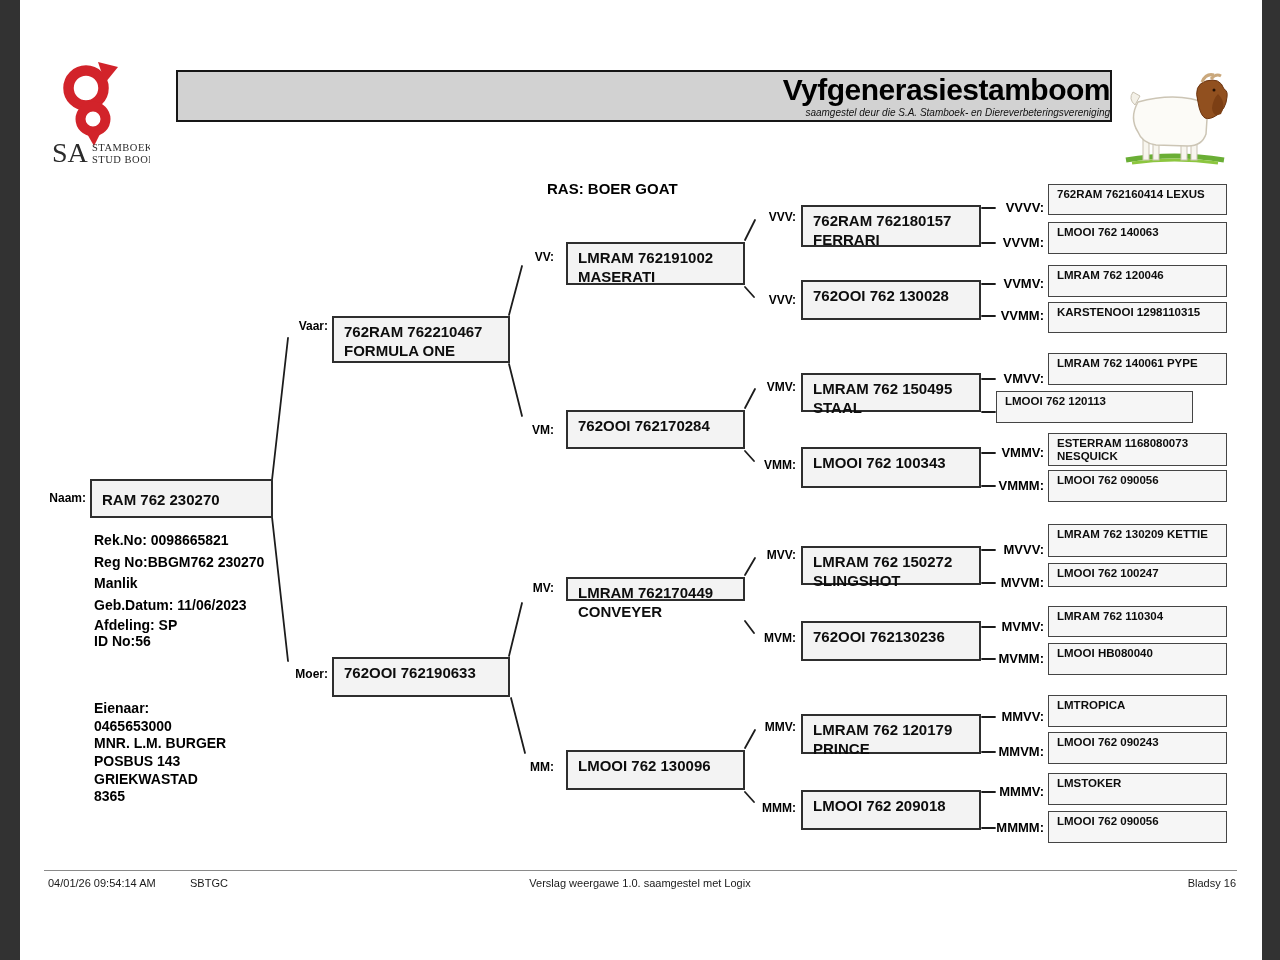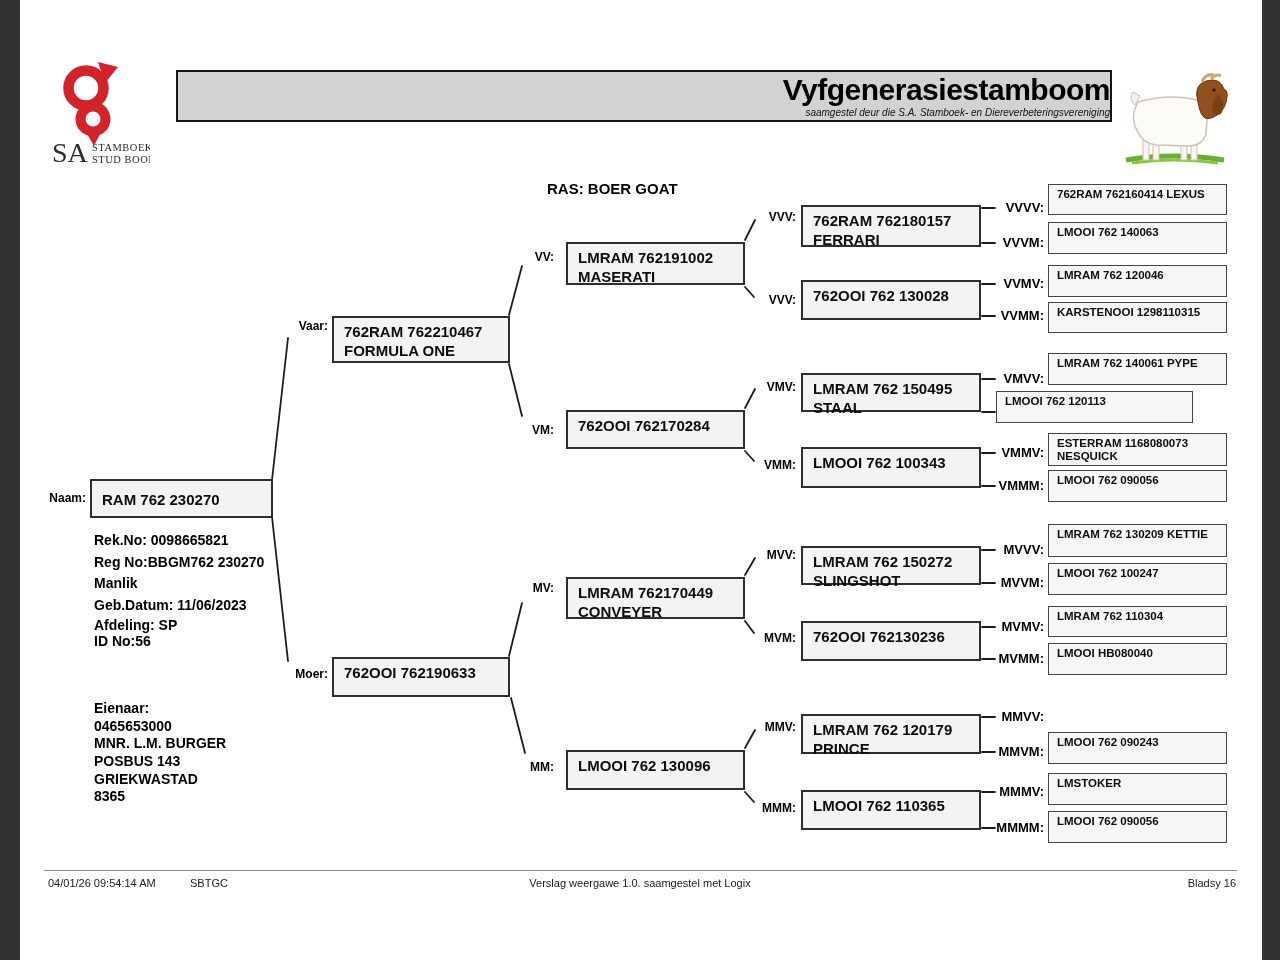--- a/index.html
+++ b/index.html
@@ -132,21 +132,21 @@
   <div class="lbl" style="left:454px;top:248px">VV:</div>
   <div class="box" style="left:566px;top:242px;width:179px;height:43px">
     <div>LMRAM 762191002</div>
     <div>MASERATI</div>
   </div>
   <div class="lbl" style="left:454px;top:421px">VM:</div>
   <div class="box" style="left:566px;top:410px;width:179px;height:39px">
     <div>762OOI 762170284</div>
   </div>
   <div class="lbl" style="left:454px;top:579px">MV:</div>
-  <div class="box" style="left:566px;top:577px;width:179px;height:42px">
+  <div class="box" style="left:566px;top:577px;width:179px;height:24px">
     <div>LMRAM 762170449</div>
     <div>CONVEYER</div>
   </div>
   <div class="lbl" style="left:454px;top:758px">MM:</div>
   <div class="box" style="left:566px;top:750px;width:179px;height:40px">
     <div>LMOOI 762 130096</div>
   </div>
 
   <div class="lbl" style="left:696px;top:208px">VVV:</div>
   <div class="box" style="left:801px;top:205px;width:180px;height:42px">
@@ -175,21 +175,21 @@
   <div class="box" style="left:801px;top:621px;width:180px;height:40px">
     <div>762OOI 762130236</div>
   </div>
   <div class="lbl" style="left:696px;top:718px">MMV:</div>
   <div class="box" style="left:801px;top:714px;width:180px;height:40px">
     <div>LMRAM 762 120179</div>
     <div>PRINCE</div>
   </div>
   <div class="lbl" style="left:696px;top:799px">MMM:</div>
   <div class="box" style="left:801px;top:790px;width:180px;height:40px">
-    <div>LMOOI 762 110365</div>
+    <div>LMOOI 762 209018</div>
   </div>
 
   <div class="lbl g5" style="left:944px;top:199px">VVVV:</div>
   <div class="box g5" style="left:1048px;top:184px;width:179px;height:31px">
     <div>762RAM 762160414 LEXUS</div>
   </div>
   <div class="lbl g5" style="left:944px;top:234px">VVVM:</div>
   <div class="box g5" style="left:1048px;top:222px;width:179px;height:32px">
     <div>LMOOI 762 140063</div>
   </div>
@@ -216,32 +216,35 @@
   </div>
   <div class="lbl g5" style="left:944px;top:477px">VMMM:</div>
   <div class="box g5" style="left:1048px;top:470px;width:179px;height:32px">
     <div>LMOOI 762 090056</div>
   </div>
   <div class="lbl g5" style="left:944px;top:541px">MVVV:</div>
   <div class="box g5" style="left:1048px;top:524px;width:179px;height:33px">
     <div>LMRAM 762 130209 KETTIE</div>
   </div>
   <div class="lbl g5" style="left:944px;top:574px">MVVM:</div>
-  <div class="box g5" style="left:1048px;top:563px;width:179px;height:32px">
+  <div class="box g5" style="left:1048px;top:563px;width:179px;height:24px">
     <div>LMOOI 762 100247</div>
   </div>
   <div class="lbl g5" style="left:944px;top:618px">MVMV:</div>
   <div class="box g5" style="left:1048px;top:606px;width:179px;height:31px">
     <div>LMRAM 762 110304</div>
   </div>
   <div class="lbl g5" style="left:944px;top:650px">MVMM:</div>
   <div class="box g5" style="left:1048px;top:643px;width:179px;height:32px">
     <div>LMOOI HB080040</div>
   </div>
   <div class="lbl g5" style="left:944px;top:708px">MMVV:</div>
+  <div class="box g5" style="left:1048px;top:695px;width:179px;height:32px">
+    <div>LMTROPICA</div>
+  </div>
   <div class="lbl g5" style="left:944px;top:743px">MMVM:</div>
   <div class="box g5" style="left:1048px;top:732px;width:179px;height:32px">
     <div>LMOOI 762 090243</div>
   </div>
   <div class="lbl g5" style="left:944px;top:783px">MMMV:</div>
   <div class="box g5" style="left:1048px;top:773px;width:179px;height:32px">
     <div>LMSTOKER</div>
   </div>
   <div class="lbl g5" style="left:944px;top:819px">MMMM:</div>
   <div class="box g5" style="left:1048px;top:811px;width:179px;height:32px">

